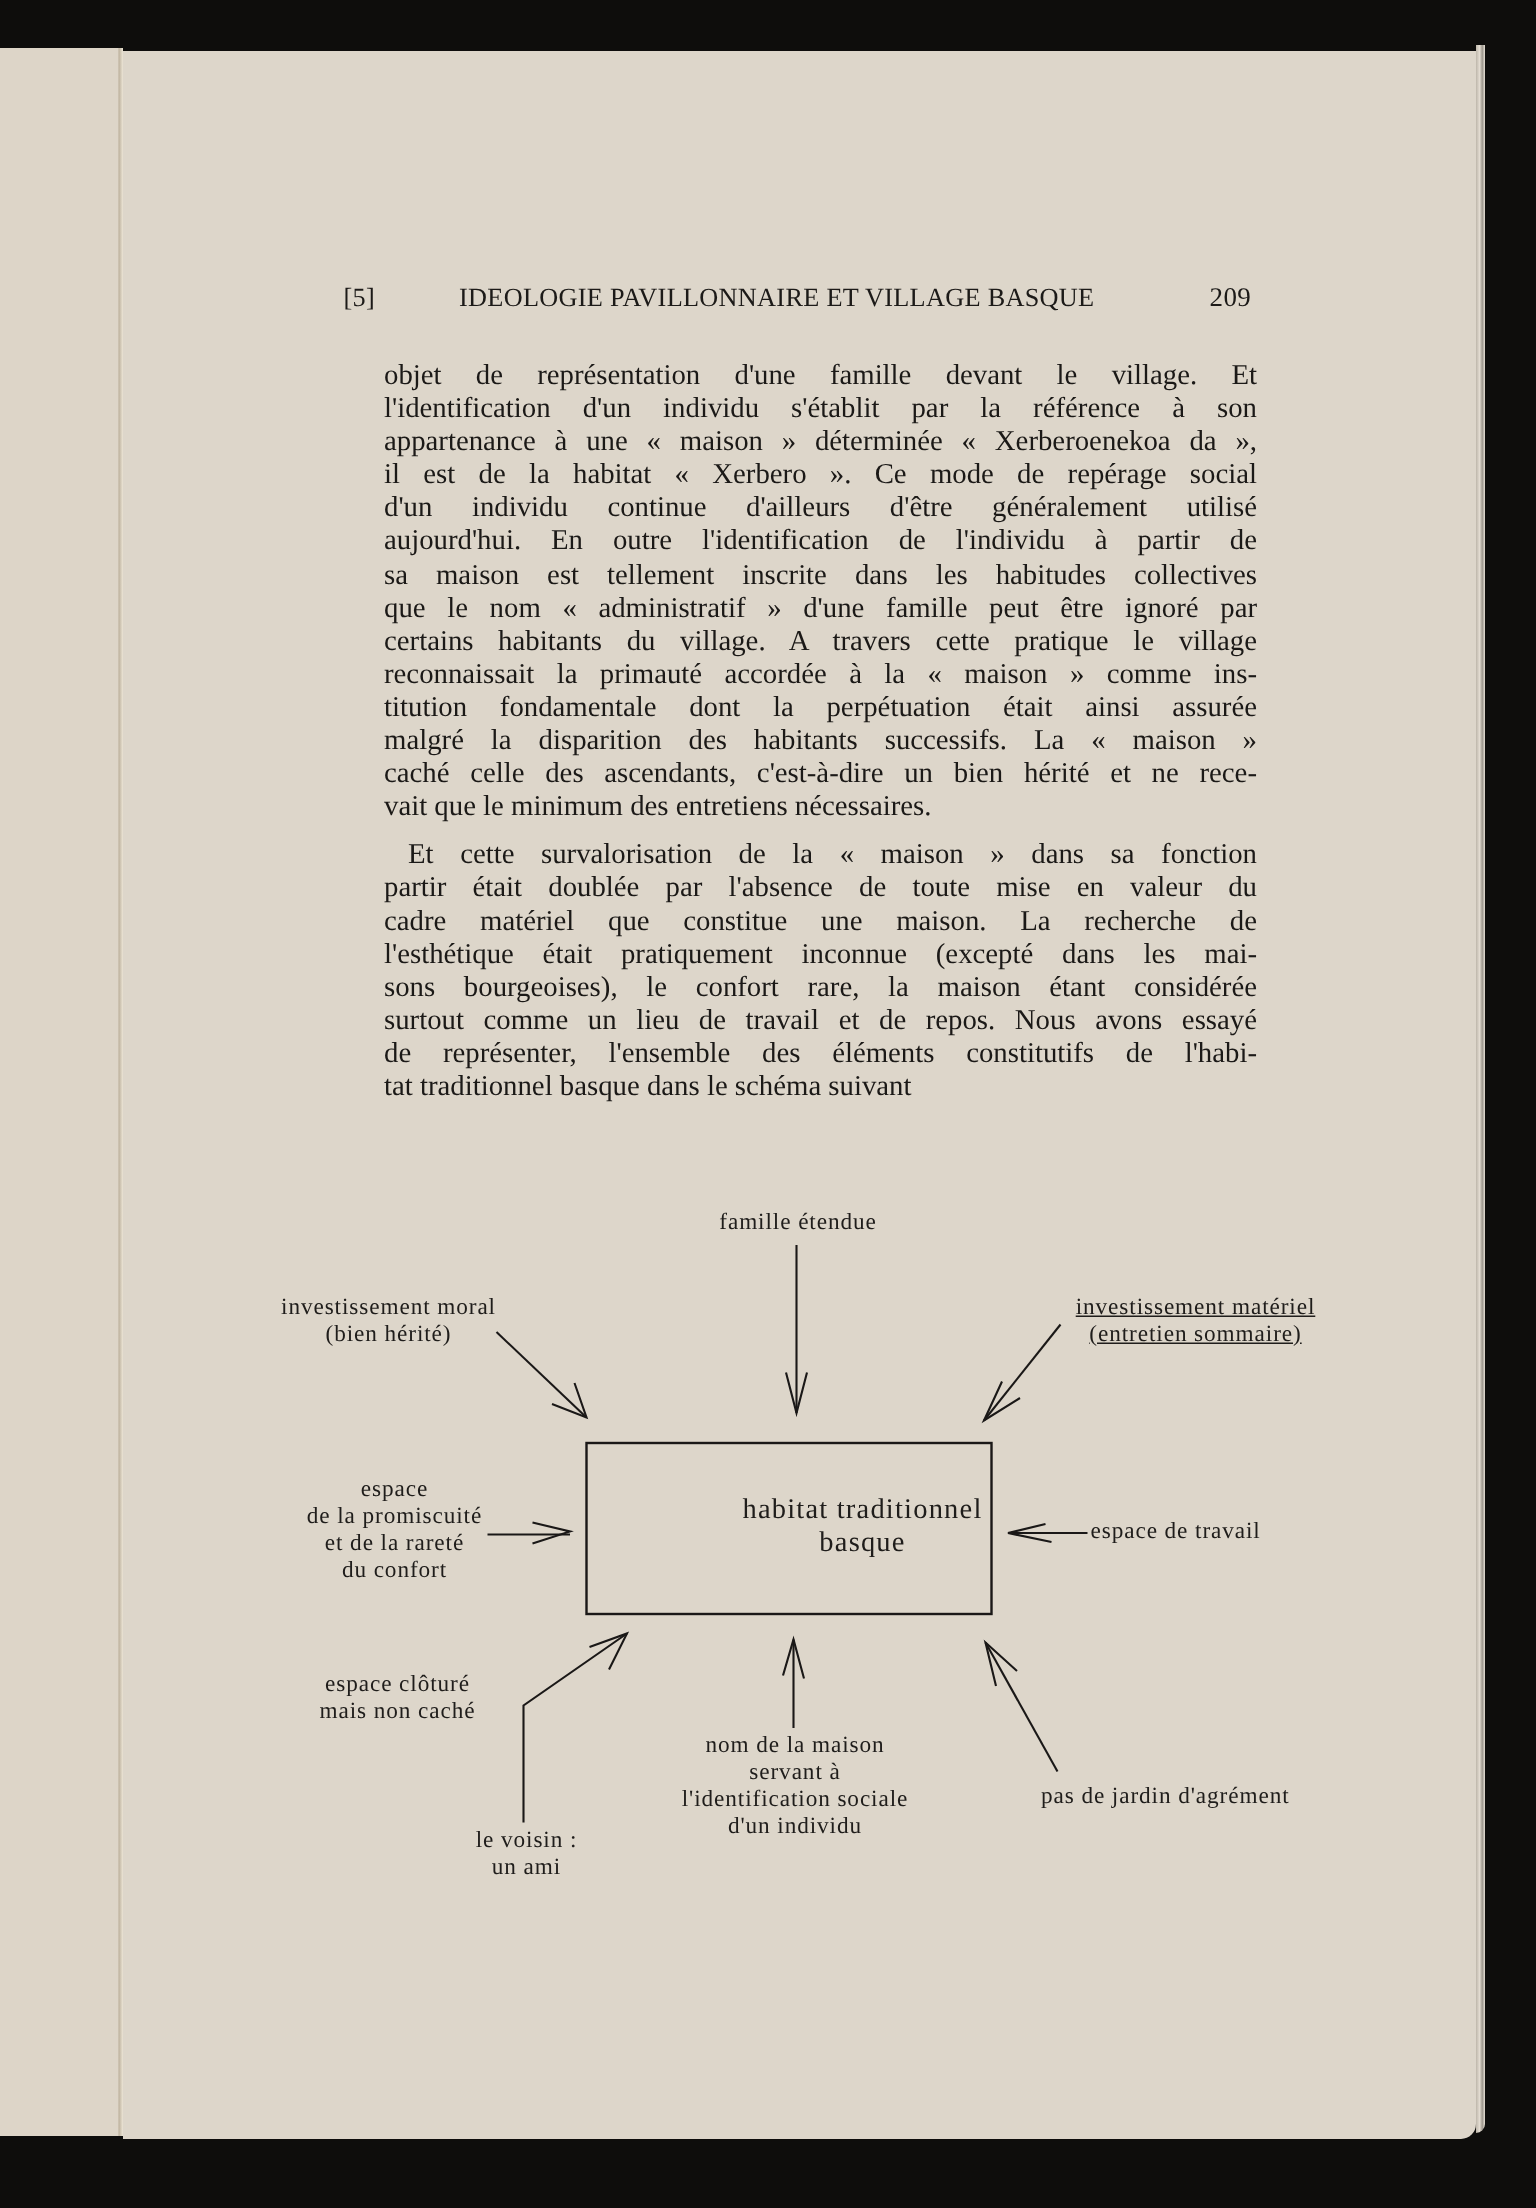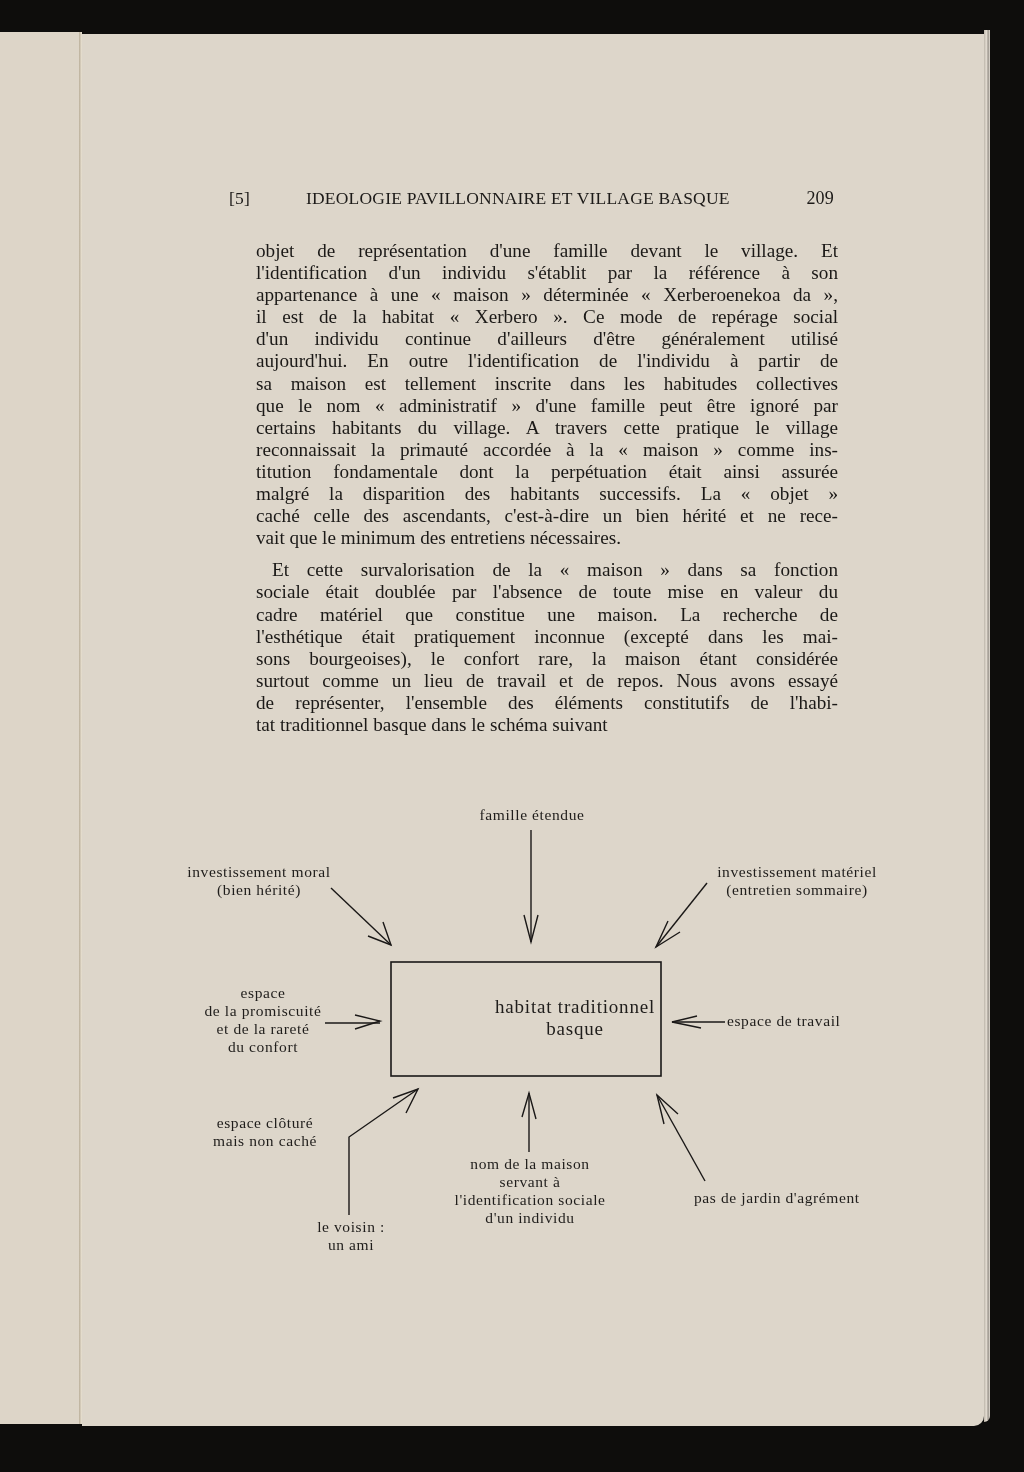--- a/index.html
+++ b/index.html
@@ -76,28 +76,28 @@
     <span class="para-line">l'identification d'un individu s'établit par la référence à son</span>
     <span class="para-line">appartenance à une « maison » déterminée « Xerberoenekoa da »,</span>
     <span class="para-line">il est de la habitat « Xerbero ». Ce mode de repérage social</span>
     <span class="para-line">d'un individu continue d'ailleurs d'être généralement utilisé</span>
     <span class="para-line">aujourd'hui. En outre l'identification de l'individu à partir de</span>
     <span class="para-line">sa maison est tellement inscrite dans les habitudes collectives</span>
     <span class="para-line">que le nom « administratif » d'une famille peut être ignoré par</span>
     <span class="para-line">certains habitants du village. A travers cette pratique le village</span>
     <span class="para-line">reconnaissait la primauté accordée à la « maison » comme ins-</span>
     <span class="para-line">titution fondamentale dont la perpétuation était ainsi assurée</span>
-    <span class="para-line">malgré la disparition des habitants successifs. La « objet »</span>
+    <span class="para-line">malgré la disparition des habitants successifs. La « maison »</span>
     <span class="para-line">caché celle des ascendants, c'est-à-dire un bien hérité et ne rece-</span>
     <span class="para-line end">vait que le minimum des entretiens nécessaires.</span>
   </div>
   <div class="gap"></div>
   <div>
     <span class="para-line indent">Et cette survalorisation de la « maison » dans sa fonction</span>
-    <span class="para-line">sociale était doublée par l'absence de toute mise en valeur du</span>
+    <span class="para-line">partir était doublée par l'absence de toute mise en valeur du</span>
     <span class="para-line">cadre matériel que constitue une maison. La recherche de</span>
     <span class="para-line">l'esthétique était pratiquement inconnue (excepté dans les mai-</span>
     <span class="para-line">sons bourgeoises), le confort rare, la maison étant considérée</span>
     <span class="para-line">surtout comme un lieu de travail et de repos. Nous avons essayé</span>
     <span class="para-line">de représenter, l'ensemble des éléments constitutifs de l'habi-</span>
     <span class="para-line end">tat traditionnel basque dans le schéma suivant</span>
   </div>
 </div>
 
 <div class="diagram">
@@ -150,21 +150,21 @@
     <div>basque</div>
   </div>
 
   <div class="dlabel" style="left:452px; top:806px; width:160px;">
     <div>famille étendue</div>
   </div>
   <div class="dlabel" style="left:168px; top:863px; width:182px;">
     <div>investissement moral</div>
     <div>(bien hérité)</div>
   </div>
-  <div class="dlabel" style="left:700px; top:863px; width:194px;">
+  <div class="dlabel" style="left:700px; top:863px; width:194px;text-decoration:underline;">
     <div>investissement matériel</div>
     <div>(entretien sommaire)</div>
   </div>
   <div class="dlabel" style="left:178px; top:984px; width:170px;">
     <div>espace</div>
     <div>de la promiscuité</div>
     <div>et de la rareté</div>
     <div>du confort</div>
   </div>
   <div class="dlabel" style="left:727px; top:1012px; text-align:left;">

